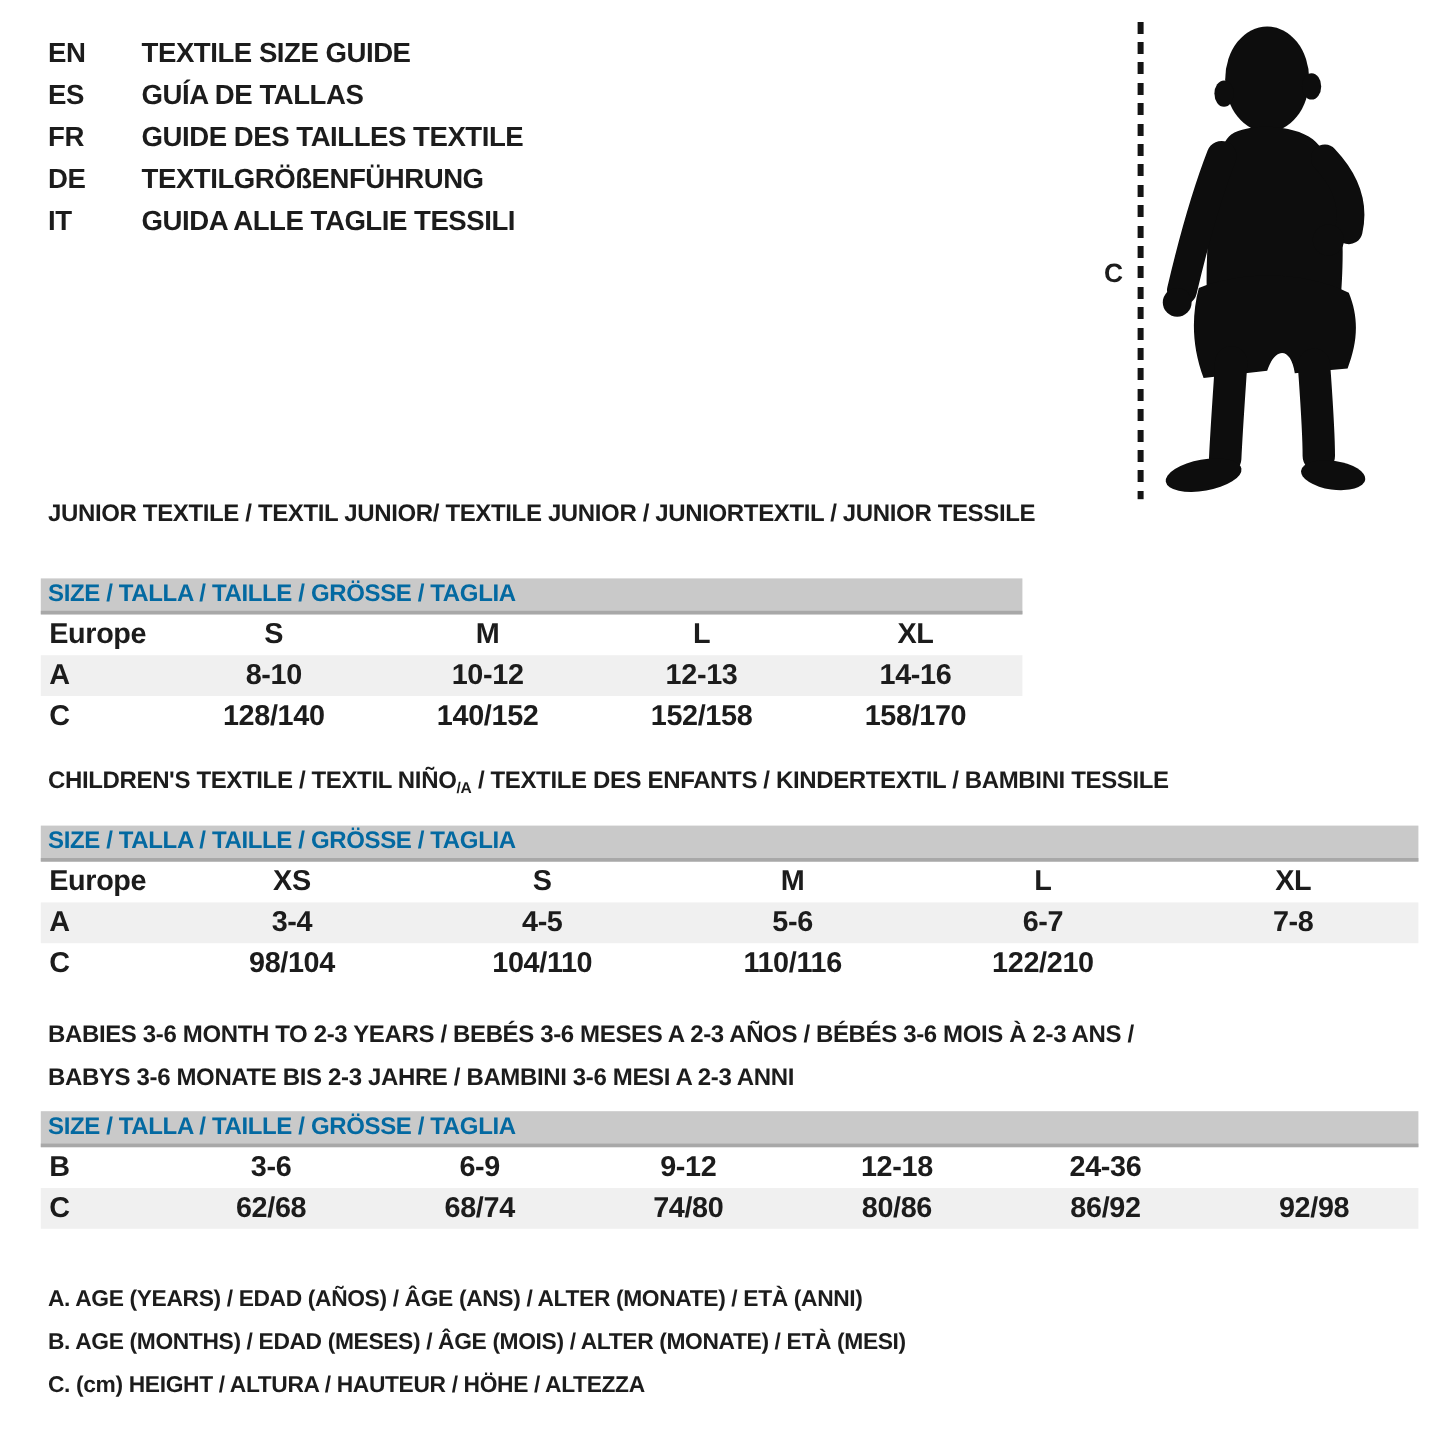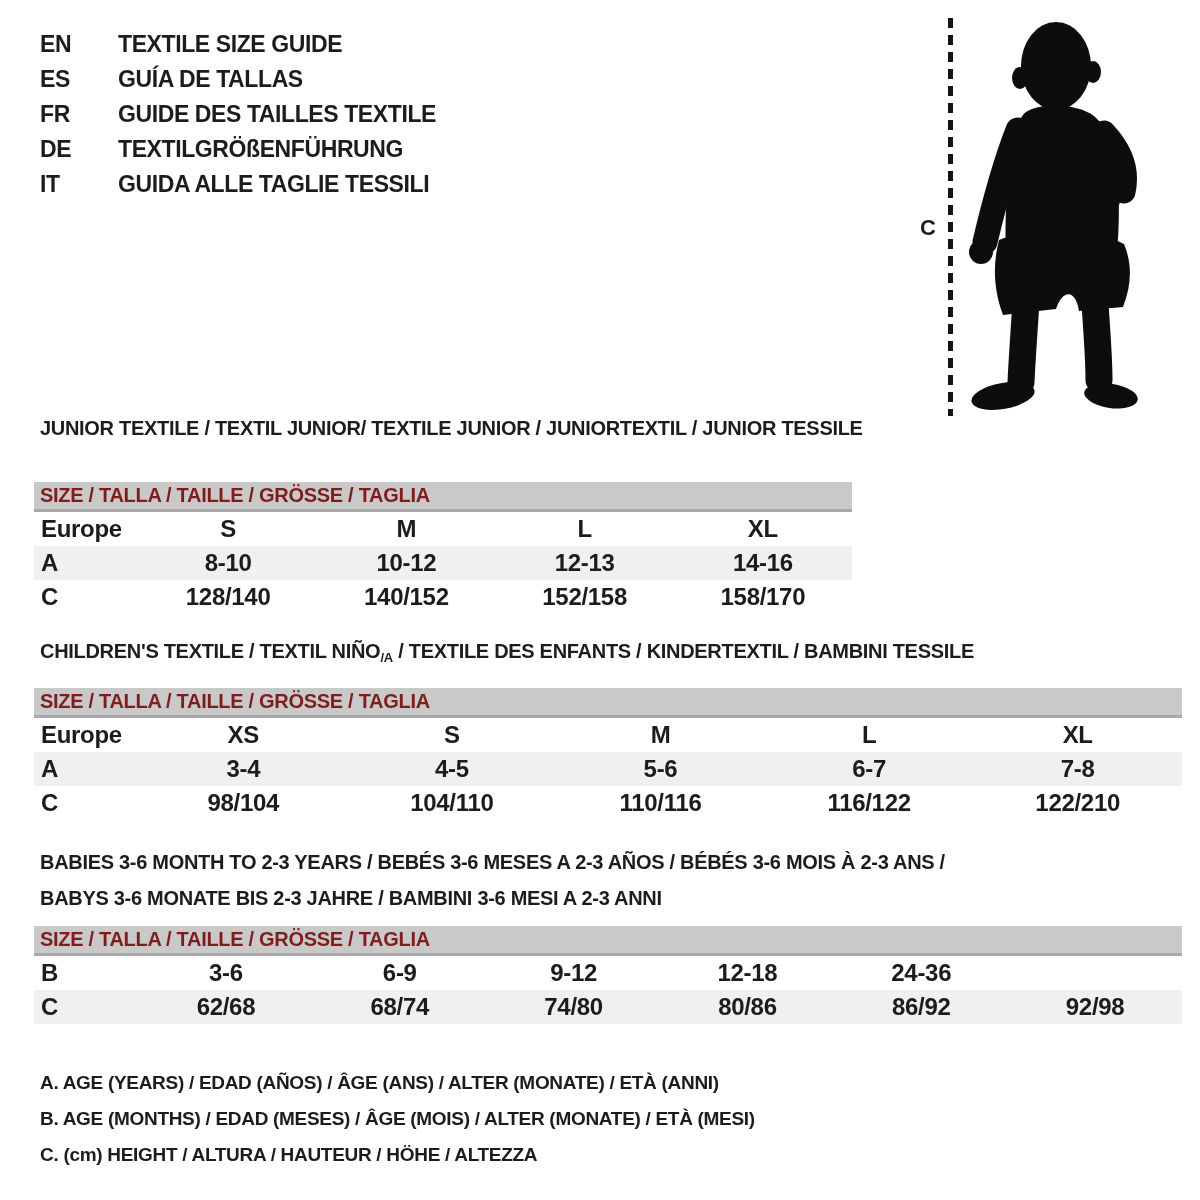--- a/index.html
+++ b/index.html
@@ -19,21 +19,21 @@
     background:repeating-linear-gradient(to bottom,#141414 0 10px,transparent 10px 17px);
   }
   .measure-label{position:absolute;left:914px;top:212px;width:28px;text-align:center;font-size:22px;line-height:32px;}
   .silhouette{position:absolute;left:966px;top:18px;}
   
   .t-title{position:absolute;left:40px;font-size:20px;line-height:26px;letter-spacing:-0.3px;white-space:nowrap;}
   .t-title .subpart{font-size:13px;vertical-align:-4px;letter-spacing:-0.2px;}
   .t-bar{
     position:absolute;left:34px;height:30px;box-sizing:border-box;
     background:#c9c9c9;border-bottom:3px solid #a8a8a8;
-    font-size:20px;line-height:27px;padding-left:6px;color:#7f1d1d;letter-spacing:-0.3px;white-space:nowrap;
+    font-size:20px;line-height:27px;padding-left:6px;color:#0369a1;letter-spacing:-0.3px;white-space:nowrap;
   }
   .t-row{position:absolute;left:34px;display:grid;height:34px;line-height:34px;font-size:24px;letter-spacing:-0.3px;}
   .w-junior{width:818px;}
   .cols-junior{grid-template-columns:105px repeat(4,1fr);}
   .w-wide{width:1148px;}
   .cols-children{grid-template-columns:105px repeat(5,1fr);}
   .cols-babies{grid-template-columns:105px repeat(6,1fr);}
   .t-row .lbl{text-align:left;padding-left:7px;}
   .t-row .val{text-align:center;}
   .shaded{background:#f0f0f0;}
@@ -133,21 +133,20 @@
       <span class="val">4-5</span>
       <span class="val">5-6</span>
       <span class="val">6-7</span>
       <span class="val">7-8</span>
     </div>
     <div class="t-row w-wide cols-children" style="top:786px">
       <span class="lbl">C</span>
       <span class="val">98/104</span>
       <span class="val">104/110</span>
       <span class="val">110/116</span>
-      <span class="val">116/122</span>
       <span class="val">122/210</span>
     </div>
   </section>
 
   <section>
     <div class="t-title" style="top:849px">BABIES 3-6 MONTH TO 2-3 YEARS / BEBÉS 3-6 MESES A 2-3 AÑOS / BÉBÉS 3-6 MOIS À 2-3 ANS /</div>
     <div class="t-title" style="top:885px">BABYS 3-6 MONATE BIS 2-3 JAHRE / BAMBINI 3-6 MESI A 2-3 ANNI</div>
     <div class="t-bar w-wide" style="top:926px">SIZE / TALLA / TAILLE / GRÖSSE / TAGLIA</div>
     <div class="t-row w-wide cols-babies" style="top:956px">
       <span class="lbl">B</span>

